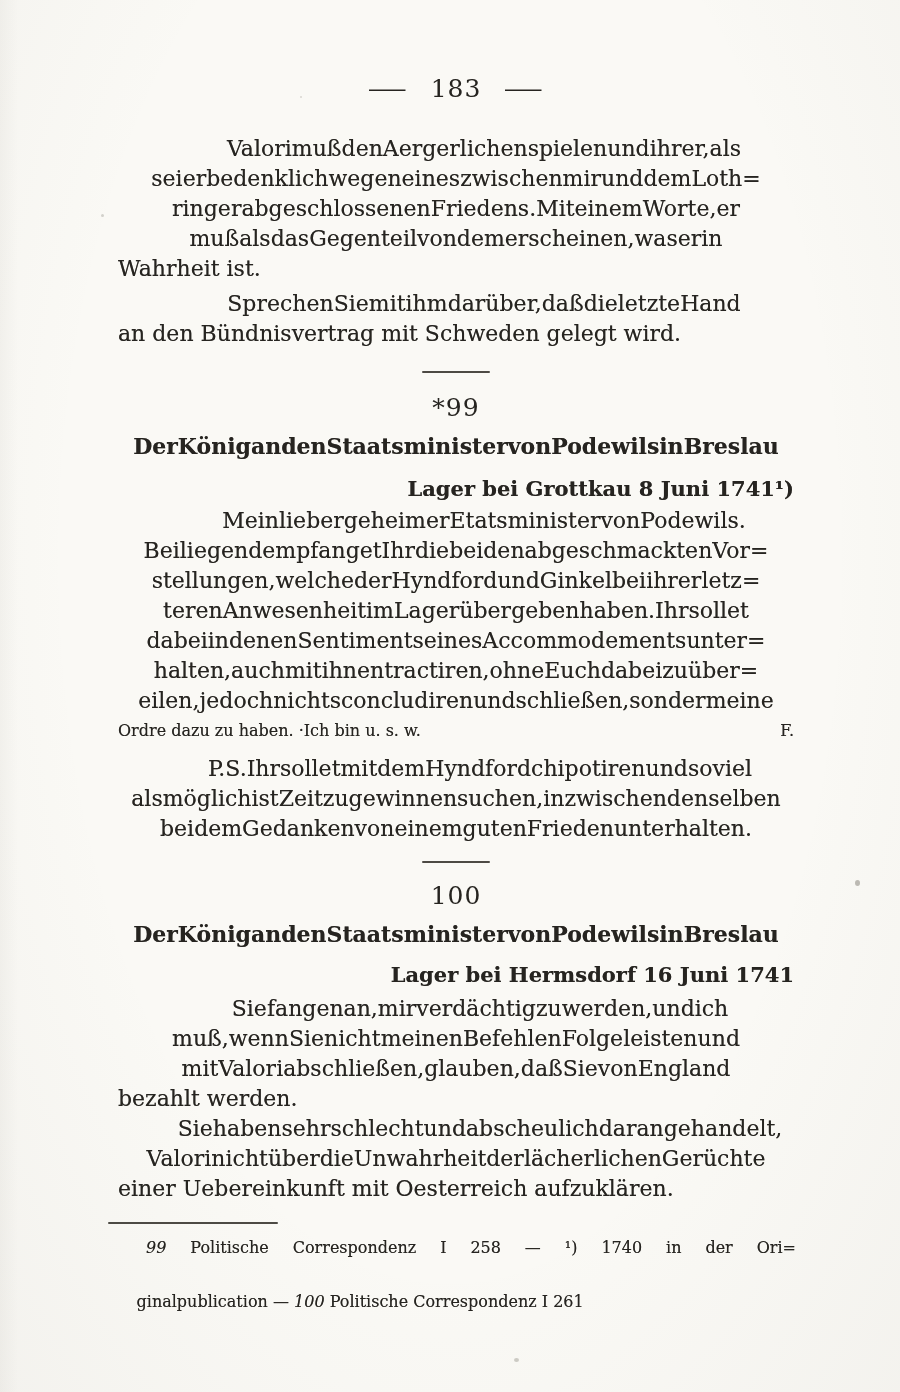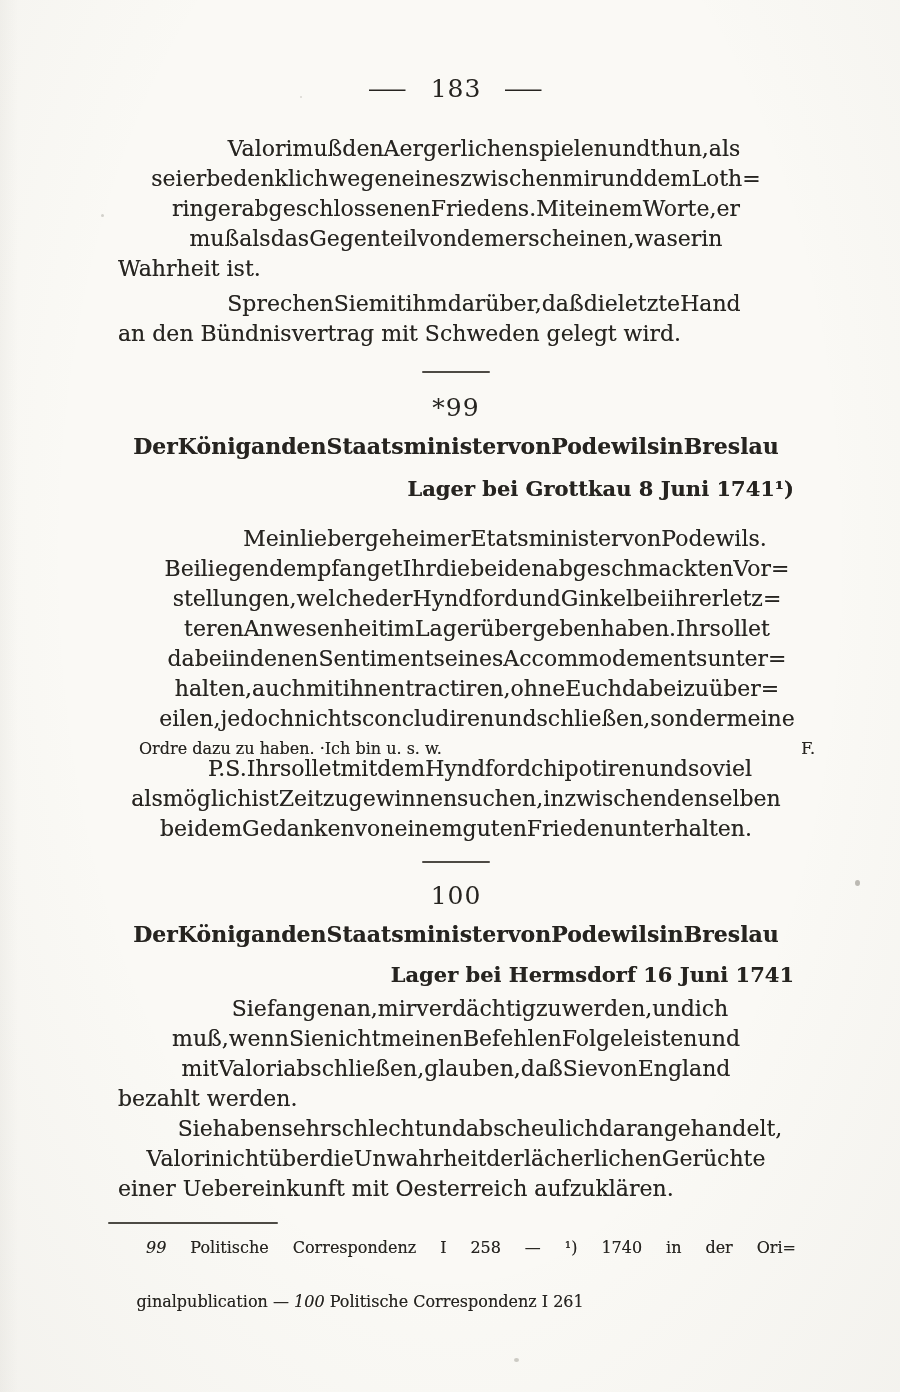--- a/index.html
+++ b/index.html
@@ -62,21 +62,21 @@
 
 <div class="col">
 
   <div class="blk header-row" style="top:74px;">
     <span class="hdash">—</span>
     <span>183</span>
     <span class="hdash">—</span>
   </div>
 
   <div class="blk" style="top:134px;">
-    <div class="ln jl ind56 flexjust"><span>Valori</span><span>muß</span><span>den</span><span>Aergerlichen</span><span>spielen</span><span>und</span><span>thun,</span><span>als</span></div>
+    <div class="ln jl ind56 flexjust"><span>Valori</span><span>muß</span><span>den</span><span>Aergerlichen</span><span>spielen</span><span>und</span><span>ihrer,</span><span>als</span></div>
     <div class="ln jl flexjust"><span>sei</span><span>er</span><span>bedenklich</span><span>wegen</span><span>eines</span><span>zwischen</span><span>mir</span><span>und</span><span>dem</span><span>Loth=</span></div>
     <div class="ln jl flexjust"><span>ringer</span><span>abgeschlossenen</span><span>Friedens.</span><span>Mit</span><span>einem</span><span>Worte,</span><span>er</span></div>
     <div class="ln jl flexjust"><span>muß</span><span>als</span><span>das</span><span>Gegenteil</span><span>von</span><span>dem</span><span>erscheinen,</span><span>was</span><span>er</span><span>in</span></div>
     <div class="ln sl">Wahrheit ist.</div>
   </div>
 
   <div class="blk" style="top:289px;">
     <div class="ln jl ind56 flexjust"><span>Sprechen</span><span>Sie</span><span>mit</span><span>ihm</span><span>darüber,</span><span>daß</span><span>die</span><span>letzte</span><span>Hand</span></div>
     <div class="ln sl">an den Bündnisvertrag mit Schweden gelegt wird.</div>
   </div>
@@ -84,21 +84,21 @@
   <div class="divider center" style="top:371px;"></div>
 
   <div class="blk secnum" style="top:393px;">*99</div>
 
   <div class="blk heading" style="top:431px;">
     <div class="ln jl flexjust"><span>Der</span><span>König</span><span>an</span><span>den</span><span>Staatsminister</span><span>von</span><span>Podewils</span><span>in</span><span>Breslau</span></div>
   </div>
 
   <div class="blk dateline" style="top:475px;">Lager bei Grottkau 8 Juni 1741¹)</div>
 
-  <div class="blk" style="top:524px;margin-left:21px;">
+  <div class="blk" style="top:506px;">
     <div class="ln jl ind56 flexjust"><span>Mein</span><span>lieber</span><span>geheimer</span><span>Etatsminister</span><span>von</span><span>Podewils.</span></div>
     <div class="ln jl flexjust"><span>Beiliegend</span><span>empfanget</span><span>Ihr</span><span>die</span><span>beiden</span><span>abgeschmackten</span><span>Vor=</span></div>
     <div class="ln jl flexjust"><span>stellungen,</span><span>welche</span><span>der</span><span>Hyndford</span><span>und</span><span>Ginkel</span><span>bei</span><span>ihrer</span><span>letz=</span></div>
     <div class="ln jl flexjust"><span>teren</span><span>Anwesenheit</span><span>im</span><span>Lager</span><span>übergeben</span><span>haben.</span><span>Ihr</span><span>sollet</span></div>
     <div class="ln jl flexjust"><span>dabei</span><span>in</span><span>denen</span><span>Sentiments</span><span>eines</span><span>Accommodements</span><span>unter=</span></div>
     <div class="ln jl flexjust"><span>halten,</span><span>auch</span><span>mit</span><span>ihnen</span><span>tractiren,</span><span>ohne</span><span>Euch</span><span>dabei</span><span>zu</span><span>über=</span></div>
     <div class="ln jl flexjust"><span>eilen,</span><span>jedoch</span><span>nichts</span><span>concludiren</span><span>und</span><span>schließen,</span><span>sonder</span><span>meine</span></div>
     <div class="closing-line">
       <span>Ordre dazu zu haben. ·Ich bin u. s. w.</span>
       <span>F.</span>

